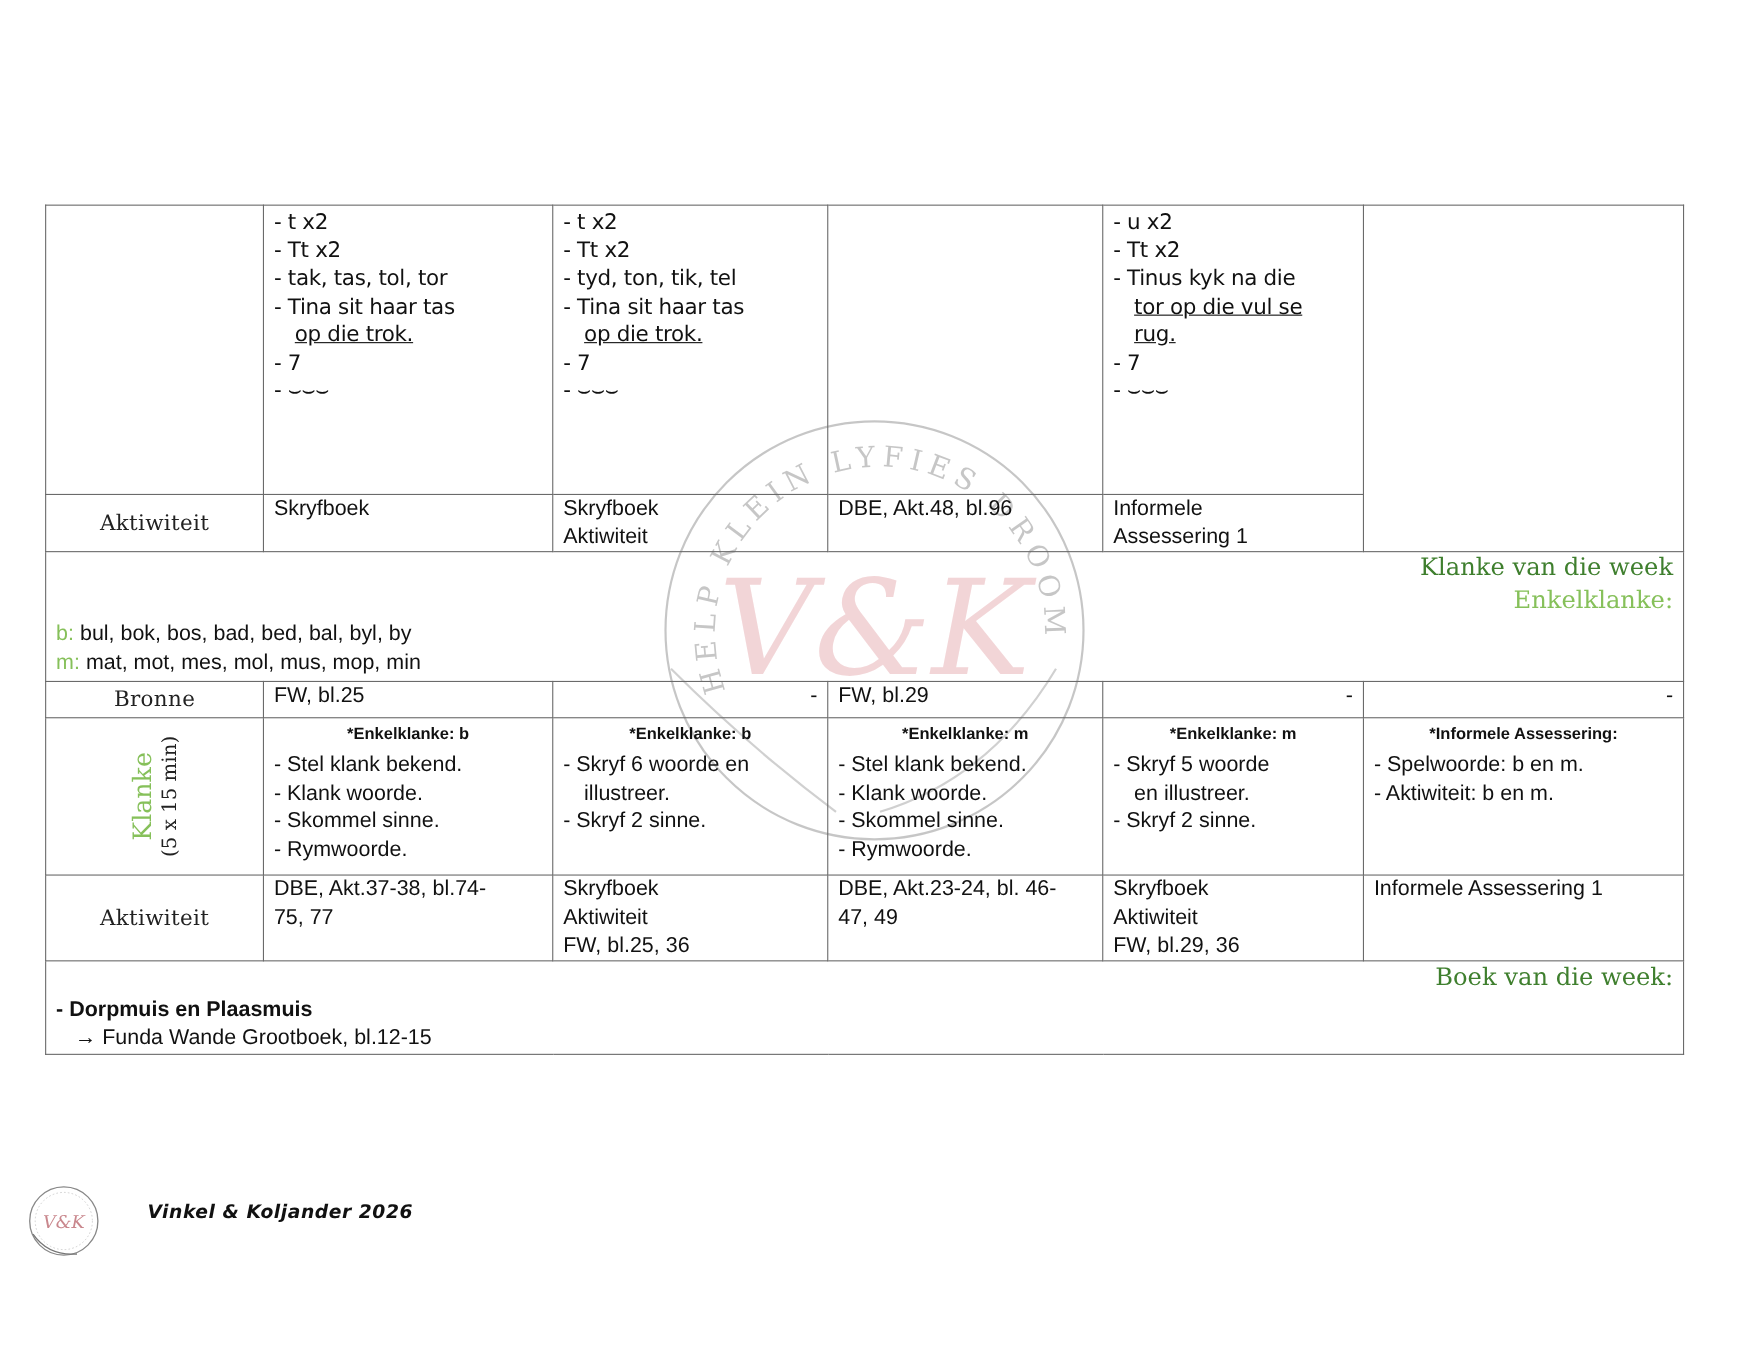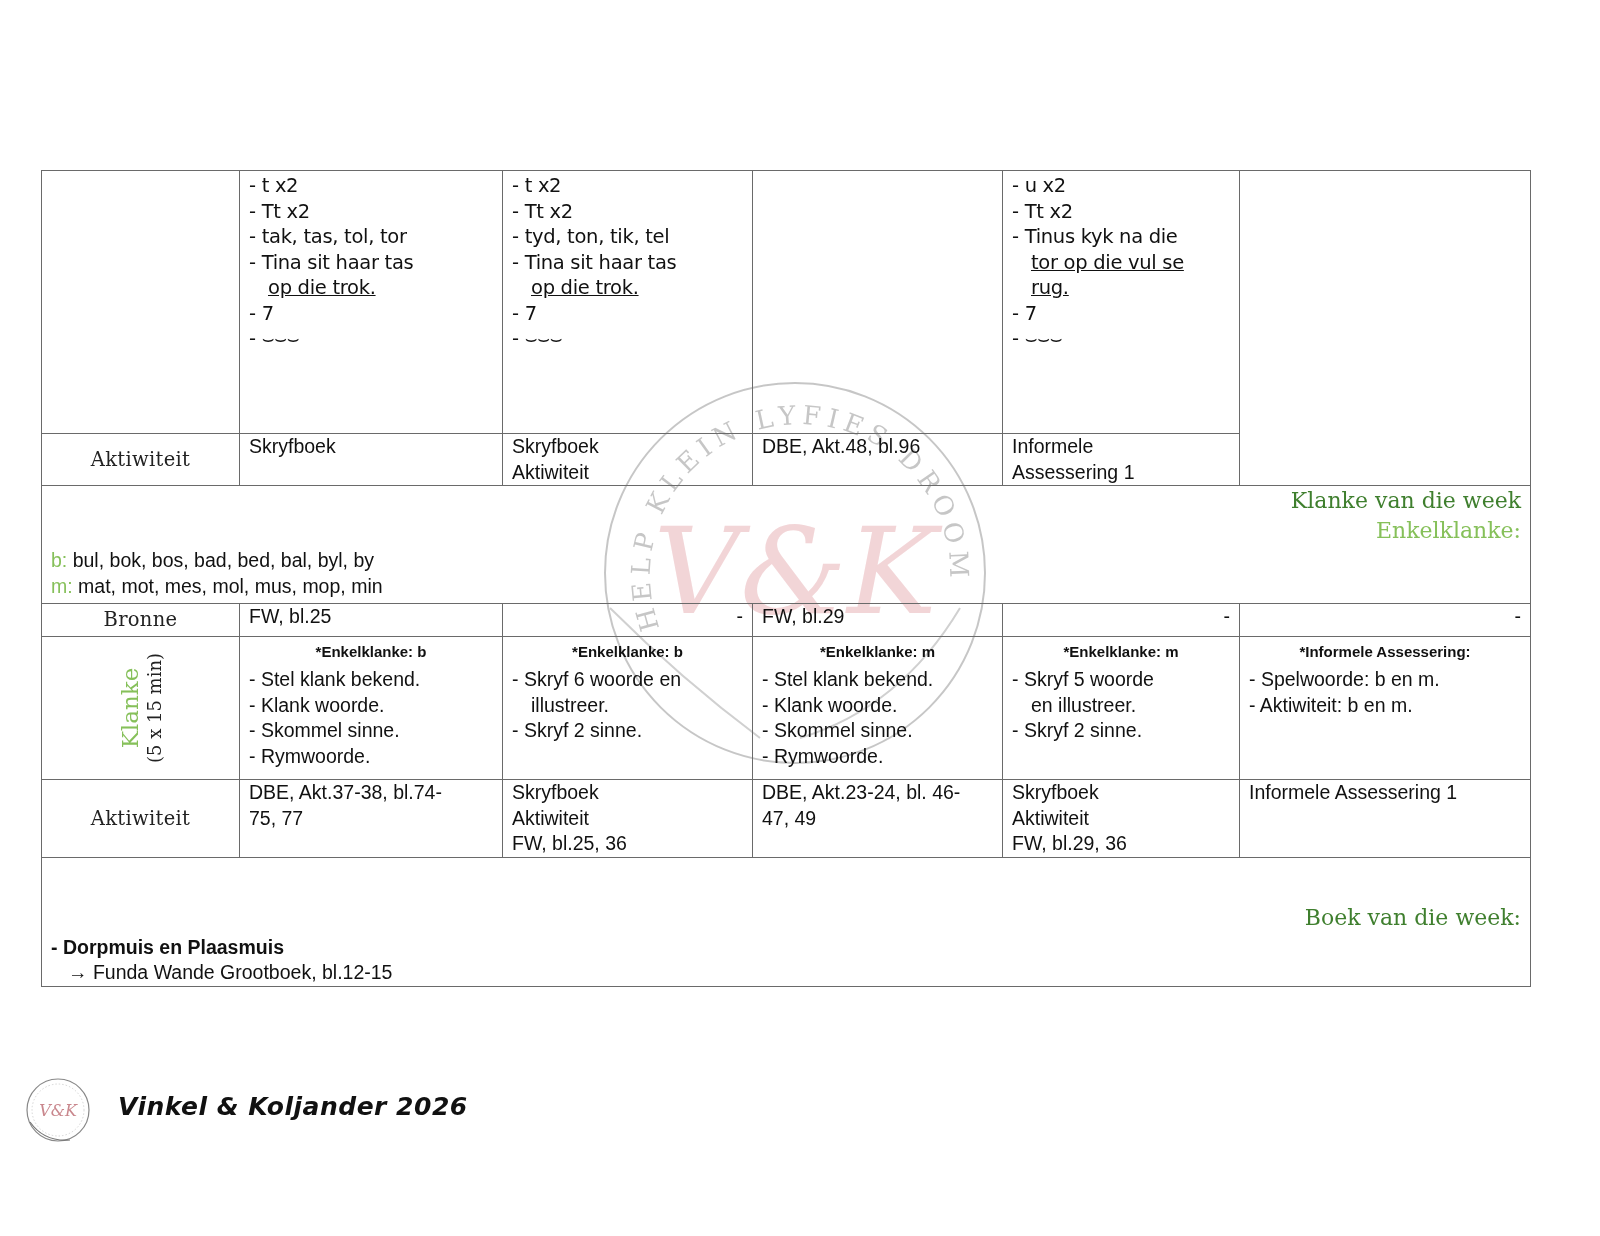--- a/index.html
+++ b/index.html
@@ -1,21 +1,21 @@
 <!DOCTYPE html>
 <html><head>
 <meta charset="utf-8">
 <style>
   html, body { margin: 0; padding: 0; }
   body {
     width: 1600px; height: 1236px; background: #ffffff; position: relative; overflow: hidden;
     font-family: "Liberation Sans", sans-serif; color: #111;
   }
   table.plan {
-    position: absolute; left: 41px; top: 170px; width: 1489px;
+    position: absolute; left: 41px; top: 186px; width: 1489px;
     border-collapse: collapse; table-layout: fixed;
   }
   table.plan td {
     border: 1.5px solid #6a6a6a; vertical-align: top; padding: 0 9px;
     font-size: 19.5px; line-height: 25.5px;
   }
   .hand { font-family: "DejaVu Sans", sans-serif; font-size: 24px; line-height: 38.5px; padding-top: 2px !important; letter-spacing: -0.3px; }
   .hand .line { white-space: nowrap; }
   .hand .indent { padding-left: 19px; text-decoration: underline; }
   .label {
@@ -38,22 +38,22 @@
     font-family: "DejaVu Serif", serif;
   }
   .klanke-vert .k { color: #86c05a; font-size: 23px; display: block; line-height: 28px; }
   .klanke-vert .m { color: #222; font-size: 18px; display: block; line-height: 22px; }
   .watermark {
     position: absolute; left: 600px; top: 378px; width: 390px; height: 390px;
     pointer-events: none; opacity: 0.55;
   }
   .footer-logo { position: absolute; left: 24px; top: 1076px; width: 68px; height: 68px; }
   .footer-text {
-    position: absolute; left: 118px; top: 1092px; font-family: "DejaVu Sans", sans-serif;
-    font-weight: bold; font-size: 25px; font-style: italic; color: #111; letter-spacing: 0.5px;
+    position: absolute; left: 134px; top: 1092px; font-family: "DejaVu Sans", sans-serif;
+    font-weight: bold; font-size: 17px; font-style: italic; color: #111; letter-spacing: 0.5px;
   }
 </style>
 </head>
 <body>
 
 <svg class="watermark" viewBox="0 0 390 390">
   <defs>
     <path id="ringPath" d="M 60 250 A 150 150 0 1 1 340 250"></path>
   </defs>
   <circle cx="195" cy="195" r="190" fill="none" stroke="#999" stroke-width="2"></circle>
@@ -205,21 +205,21 @@
       <div>Aktiwiteit</div>
       <div>FW, bl.29, 36</div>
     </td>
     <td>
       <div>Informele Assessering 1</div>
     </td>
   </tr>
 
   <tr style="height:85px">
     <td colspan="6">
-      <div class="center title-font green-dark" style="line-height:30px;margin-top:45px;">Boek van die week:</div>
+      <div class="center title-font green-dark" style="line-height:30px;">Boek van die week:</div>
       <div style="font-weight:bold; margin-top:2px;">- Dorpmuis en Plaasmuis</div>
       <div style="padding-left:17px;">→ Funda Wande Grootboek, bl.12-15</div>
     </td>
   </tr>
 </tbody>
   </table>
 
 <svg class="footer-logo" viewBox="0 0 68 68">
   <circle cx="34" cy="34" r="31" fill="none" stroke="#888" stroke-width="1.2"></circle>
   <circle cx="34" cy="34" r="26" fill="none" stroke="#bbb" stroke-width="0.6" stroke-dasharray="1.5 2"></circle>

